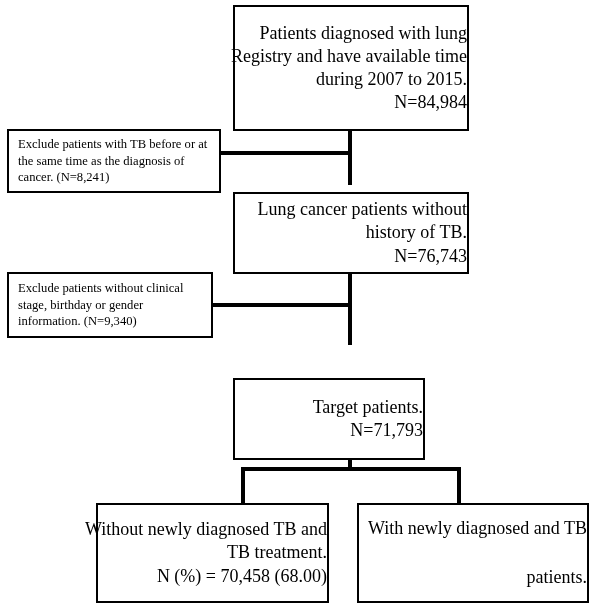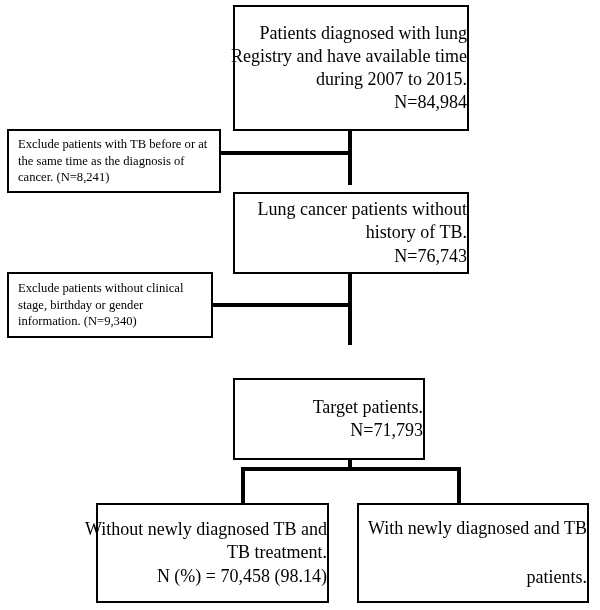--- a/index.html
+++ b/index.html
@@ -95,21 +95,21 @@
   </div>
 
   <div class="node" style="left:233px; top:343px; width:192px; height:82px;margin-top:35px;">
     <span class="line">Target patients.</span>
     <span class="line">N=71,793</span>
   </div>
 
   <div class="node" style="left:96px; top:503px; width:233px; height:100px;">
     <span class="line">Without newly diagnosed TB and</span>
     <span class="line">TB treatment.</span>
-    <span class="line">N (%) = 70,458 (98.14)</span>
+    <span class="line">N (%) = 70,458 (68.00)</span>
   </div>
 
   <div class="node" style="left:357px; top:503px; width:232px; height:100px;gap:25px;">
     <span class="line">With newly diagnosed and TB</span>
     <span class="line">patients.</span>
   </div>
 
 </div>
 
 </body></html>

